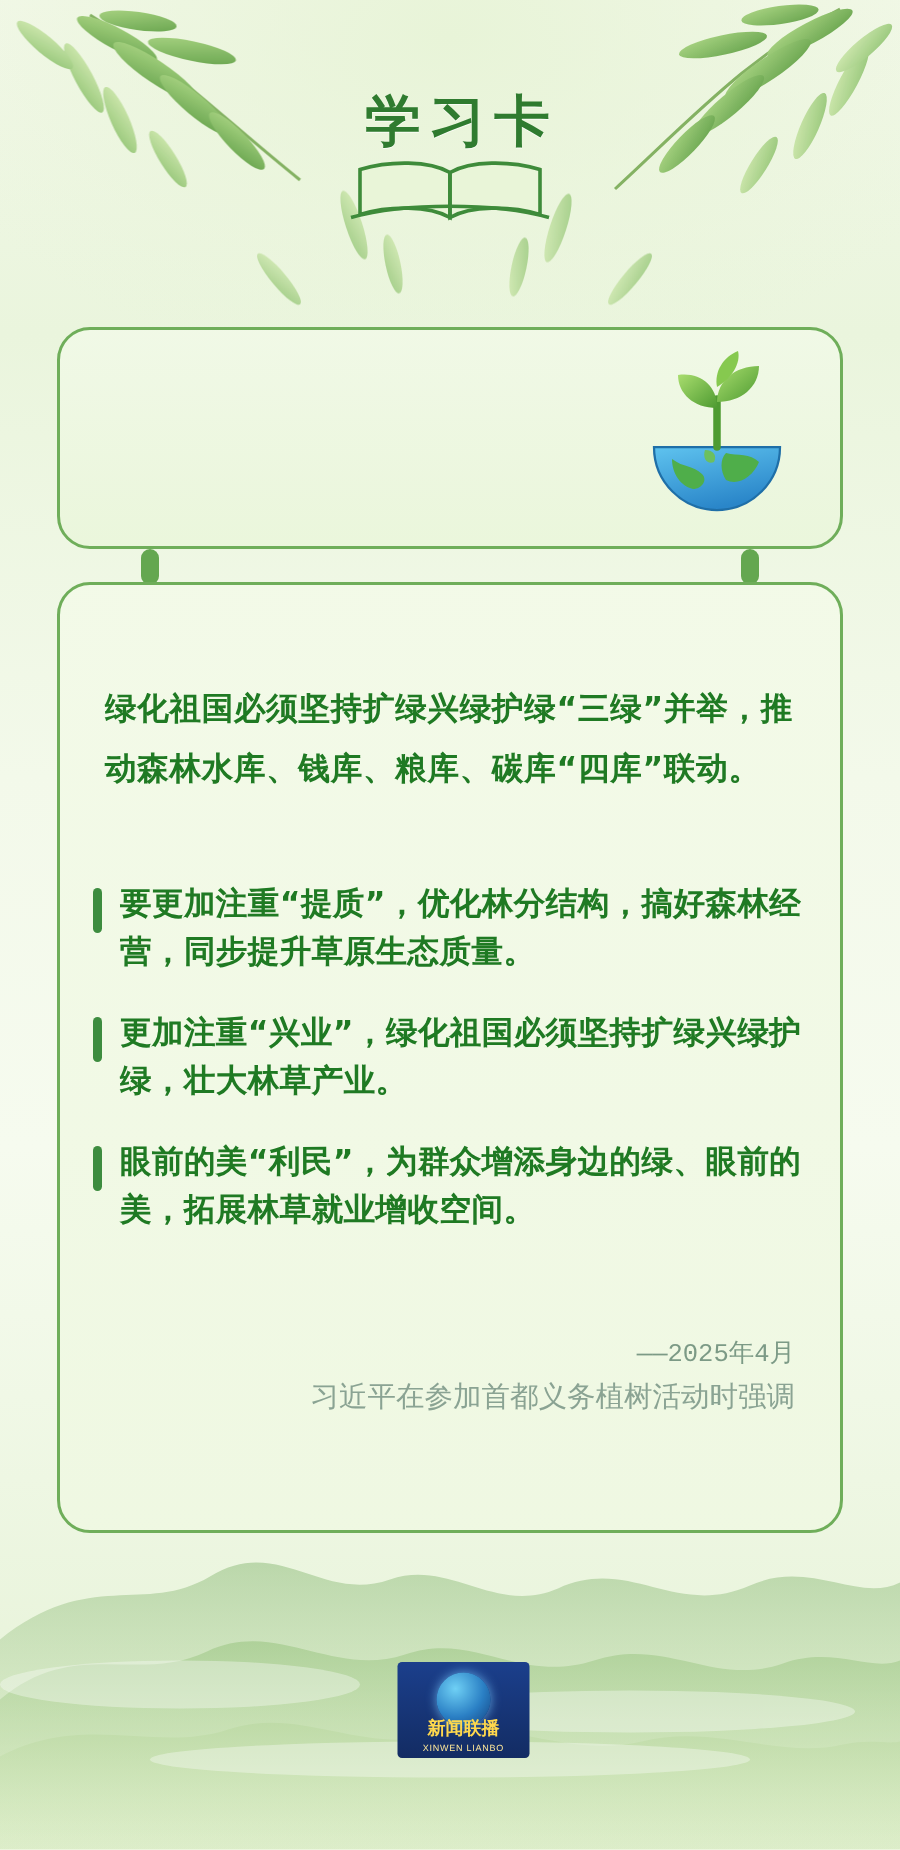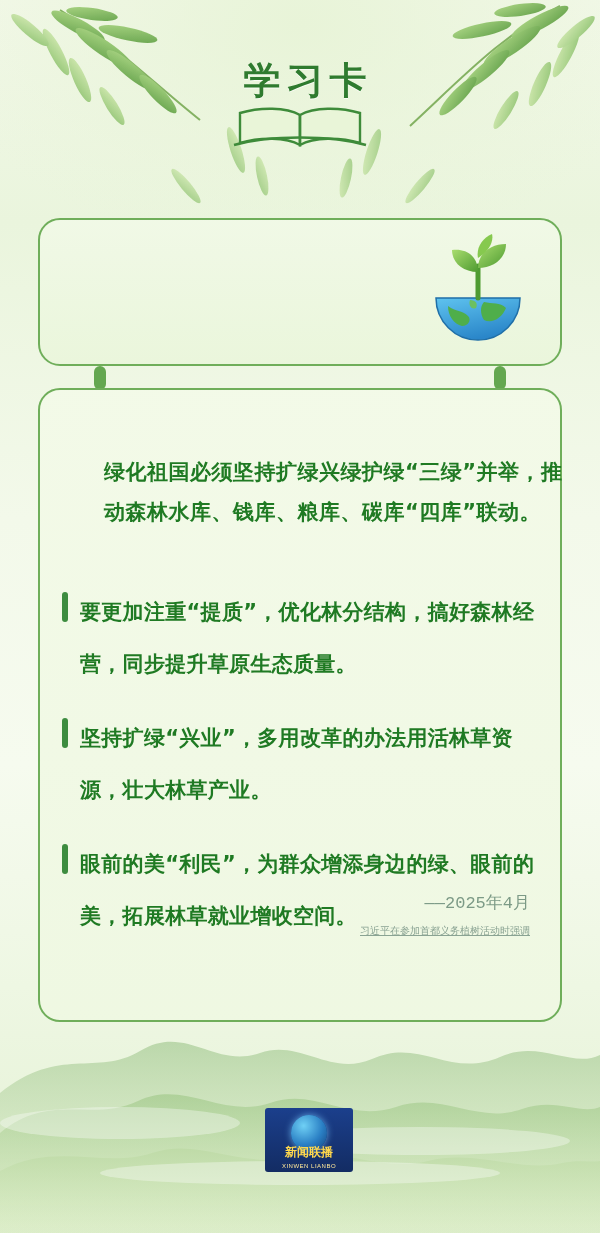--- a/index.html
+++ b/index.html
@@ -138,21 +138,20 @@
     position: absolute;
     left: 30px;
     top: 62px;
     width: 462px;
     font-family: "DejaVu Sans", sans-serif;
     font-size: 21px;
     font-weight: bold;
     line-height: 40px;
     color: #1f7a23;
     letter-spacing: 0.5px;
-    margin-left: 34px;
   }
 
   .points {
     position: absolute;
     left: 22px;
     top: 196px;
     width: 478px;
   }
   .point {
     position: relative;
@@ -165,44 +164,43 @@
     top: 6px;
     width: 6px;
     height: 30px;
     background: #3d8c3f;
     border-radius: 3px;
   }
   .point .ptext {
     font-family: "DejaVu Sans", sans-serif;
     font-size: 21px;
     font-weight: bold;
-    line-height: 52px;
+    line-height: 32px;
     color: #1f7a23;
     letter-spacing: 0.3px;
   }
 
   .attribution {
     position: absolute;
     right: 30px;
     top: 500px;
     width: 440px;
     text-align: right;
   }
   .attr-date {
     font-family: Liberation Mono, monospace;
     font-size: 17px;
     color: #7c9a86;
     line-height: 28px;
   }
   .attr-src {
     font-family: "DejaVu Sans", sans-serif;
-    font-size: 10px;
+    font-size: 19px;
     color: #8aa393;
     line-height: 26px;
-    text-decoration: underline;
   }
 
   
   .logo {
     position: absolute;
     left: 265px;
     top: 1108px;
     width: 88px;
     height: 64px;
     background: linear-gradient(180deg, #1b3f8c 0%, #132c63 100%);
@@ -353,21 +351,21 @@
 
     <div class="lead-para">绿化祖国必须坚持扩绿兴绿护绿“三绿”并举，推动森林水库、钱库、粮库、碳库“四库”联动。</div>
 
     <div class="points">
       <div class="point">
         <span class="tick"></span>
         <div class="ptext">要更加注重“提质”，优化林分结构，搞好森林经营，同步提升草原生态质量。</div>
       </div>
       <div class="point">
         <span class="tick"></span>
-        <div class="ptext">坚持扩绿“兴业”，多用改革的办法用活林草资源，壮大林草产业。</div>
+        <div class="ptext">更加注重“兴业”，绿化祖国必须坚持扩绿兴绿护绿，壮大林草产业。</div>
       </div>
       <div class="point">
         <span class="tick"></span>
         <div class="ptext">眼前的美“利民”，为群众增添身边的绿、眼前的美，拓展林草就业增收空间。</div>
       </div>
     </div>
 
     <div class="attribution">
       <div class="attr-date">——2025年4月</div>
       <div class="attr-src">习近平在参加首都义务植树活动时强调</div>

